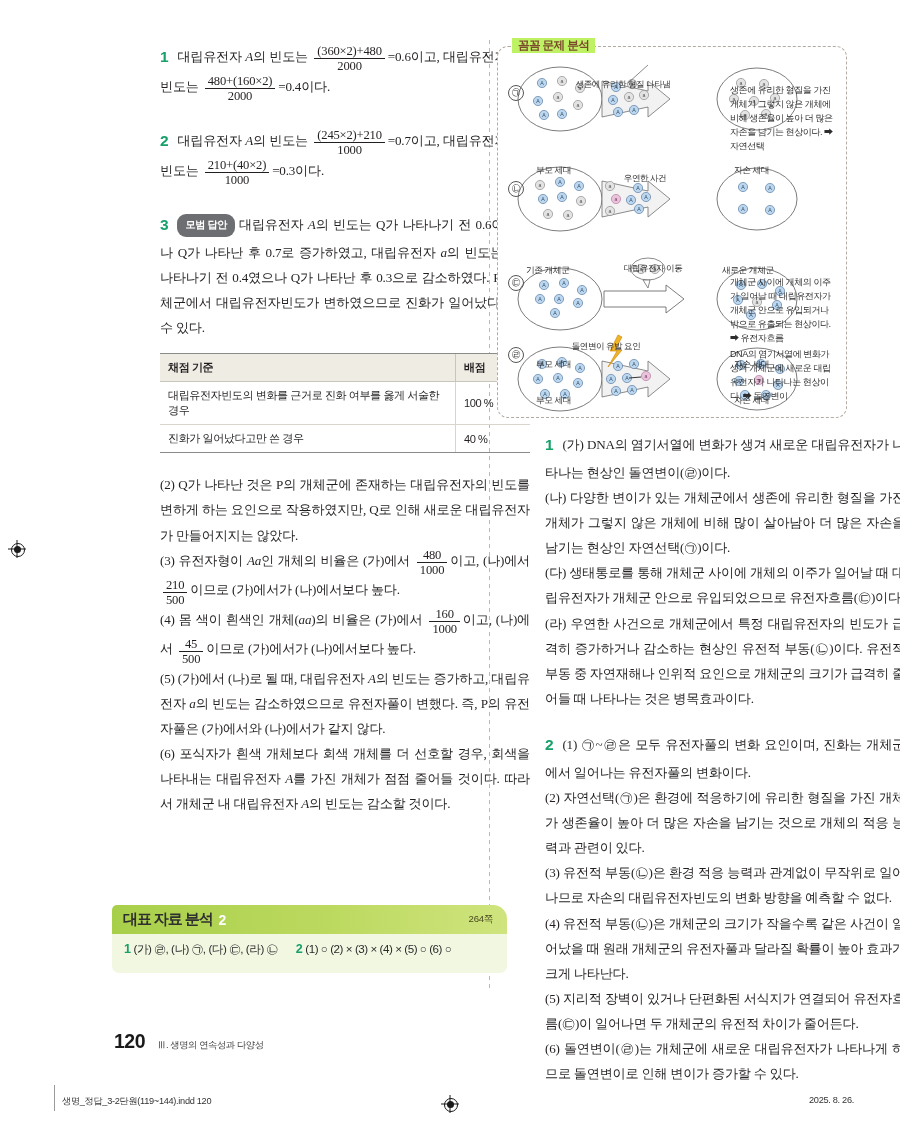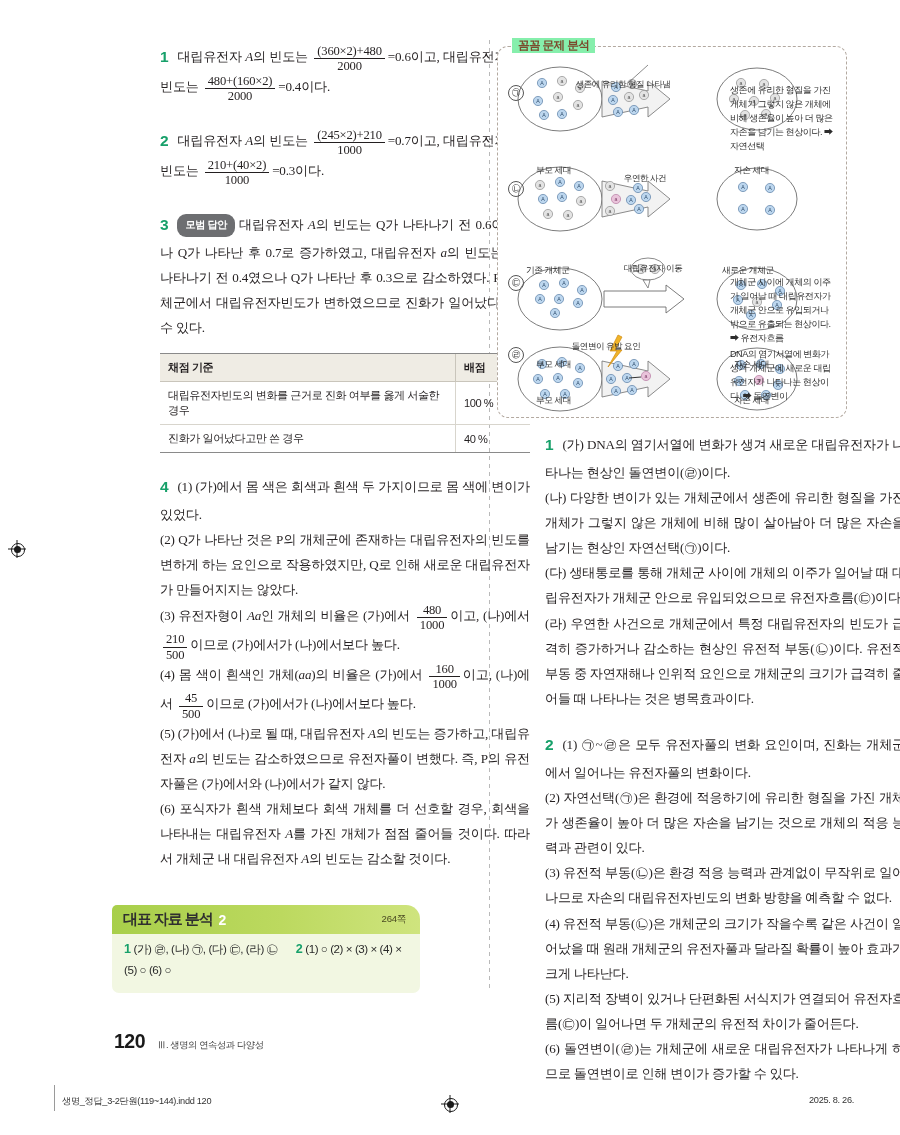--- a/index.html
+++ b/index.html
@@ -51,40 +51,40 @@
                font-family:"Liberation Sans",sans-serif;font-size:11.1px;letter-spacing:-0.45px;}
   table.rubric th,table.rubric td{padding:6px 8px;text-align:left;}
   table.rubric thead th{background:#efece4;font-weight:bold;border-top:1.3px solid #8a8a8a;
                         border-bottom:1px solid #c9c5bb;}
   table.rubric tbody td{border-bottom:1px solid #d8d5cd;}
   table.rubric tbody tr:last-child td{border-bottom:1.3px solid #8a8a8a;}
   table.rubric .score{width:58px;border-left:1px solid #d8d5cd;}
   table.rubric thead .score{border-left:1px solid #c9c5bb;}
 
   
-  .ansbox{position:absolute;left:112px;top:905px;width:308px;}
+  .ansbox{position:absolute;left:112px;top:905px;width:395px;}
   .ansbox .hd{position:relative;height:29px;border-radius:5px 14px 0 0;
               background:linear-gradient(to right,#a8cf4a 0%,#bcd95f 55%,#cfe47e 100%);
               display:flex;align-items:center;}
   .ansbox .hd .ttl{font-family:"Liberation Sans",sans-serif;font-weight:bold;font-size:15px;
                    color:#2f2f2f;margin-left:11px;letter-spacing:-1.1px;}
   .ansbox .hd .no{font-family:"Liberation Sans",sans-serif;font-weight:bold;font-size:14px;
                   color:#ffffff;margin-left:6px;}
   .ansbox .hd .pg{margin-left:auto;margin-right:14px;font-family:"Liberation Sans",sans-serif;
                   font-size:9.6px;color:#4a4a22;letter-spacing:-0.3px;}
   .ansbox .bd{background:#f2f7e2;border-radius:0 0 7px 7px;padding:4px 12px 13px;
               font-family:"Liberation Sans",sans-serif;font-size:11.6px;line-height:1.75;
               letter-spacing:-0.45px;color:#2a2a2a;}
   .ansbox .bd .an{color:#17a06a;font-weight:bold;font-size:12.6px;margin-right:3px;}
   .ansbox .bd .gap{display:inline-block;width:18px;}
 
   
   .dbox{position:absolute;left:497px;top:46px;width:348px;height:370px;
         border:1.4px dashed #b3a9a0;border-radius:11px;background:#fff;}
-  .dbox .dttl{position:absolute;left:14px;top:-9px;background:#86efac;padding:0 6px;
+  .dbox .dttl{position:absolute;left:14px;top:-9px;background:#bef264;padding:0 6px;
               font-family:"Liberation Sans",sans-serif;font-weight:bold;font-size:11.6px;
               color:#7b4a2d;letter-spacing:-0.6px;}
   .dlabel{position:absolute;font-family:"Liberation Sans",sans-serif;font-size:9.2px;color:#333;
           width:14px;height:14px;border:1px solid #555;border-radius:50%;
           display:flex;align-items:center;justify-content:center;line-height:1;}
   .dnote{position:absolute;font-family:"Liberation Sans",sans-serif;font-size:9.1px;
          line-height:1.55;letter-spacing:-0.5px;color:#2d2d2d;width:104px;}
   .dcap{position:absolute;font-family:"Liberation Sans",sans-serif;font-size:8.8px;
         letter-spacing:-0.5px;color:#2d2d2d;white-space:nowrap;}
   .dhead{position:absolute;font-family:"Liberation Sans",sans-serif;font-size:8.6px;
@@ -150,23 +150,20 @@
           <td class="score">100 %</td>
         </tr>
         <tr>
           <td>진화가 일어났다고만 쓴 경우</td>
           <td class="score">40 %</td>
         </tr>
       </tbody>
     </table>
 
     <div class="blk sp">
-      <p>
-        <span class="qnum">4</span><span>(1) (가)에서 몸 색은 회색과 흰색 두 가지이므로 몸 색에 변이가 있었다.</span>
-      </p>
       <p>(2) Q가 나타난 것은 P의 개체군에 존재하는 대립유전자의 빈도를 변하게 하는 요인으로 작용하였지만, Q로 인해 새로운 대립유전자가 만들어지지는 않았다.</p>
       <p>
         <span>(3) 유전자형이 </span><span class="it">Aa</span><span>인 개체의 비율은 (가)에서 </span><span class="frac"><span class="nu">480</span><span class="de">1000</span></span><span>이고, (나)에서 </span><span class="frac"><span class="nu">210</span><span class="de">500</span></span><span>이므로 (가)에서가 (나)에서보다 높다.</span>
       </p>
       <p>
         <span>(4) 몸 색이 흰색인 개체(</span><span class="it">aa</span><span>)의 비율은 (가)에서 </span><span class="frac"><span class="nu">160</span><span class="de">1000</span></span><span>이고, (나)에서 </span><span class="frac"><span class="nu">45</span><span class="de">500</span></span><span>이므로 (가)에서가 (나)에서보다 높다.</span>
       </p>
       <p>
         <span>(5) (가)에서 (나)로 될 때, 대립유전자 </span><span class="it">A</span><span>의 빈도는 증가하고, 대립유전자 </span><span class="it">a</span><span>의 빈도는 감소하였으므로 유전자풀이 변했다. 즉, P의 유전자풀은 (가)에서와 (나)에서가 같지 않다.</span>
       </p>

